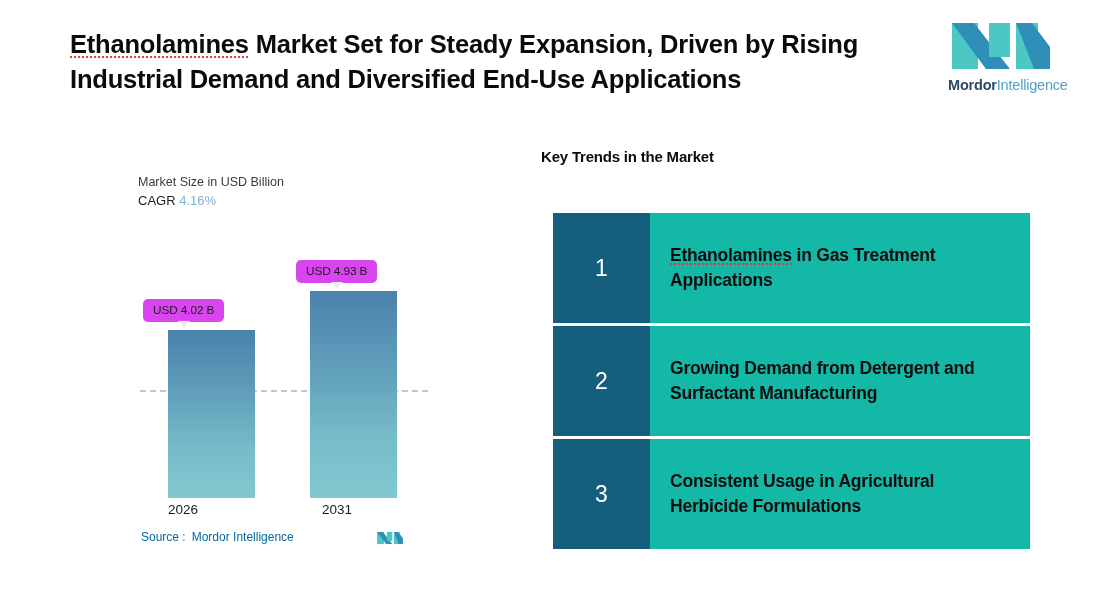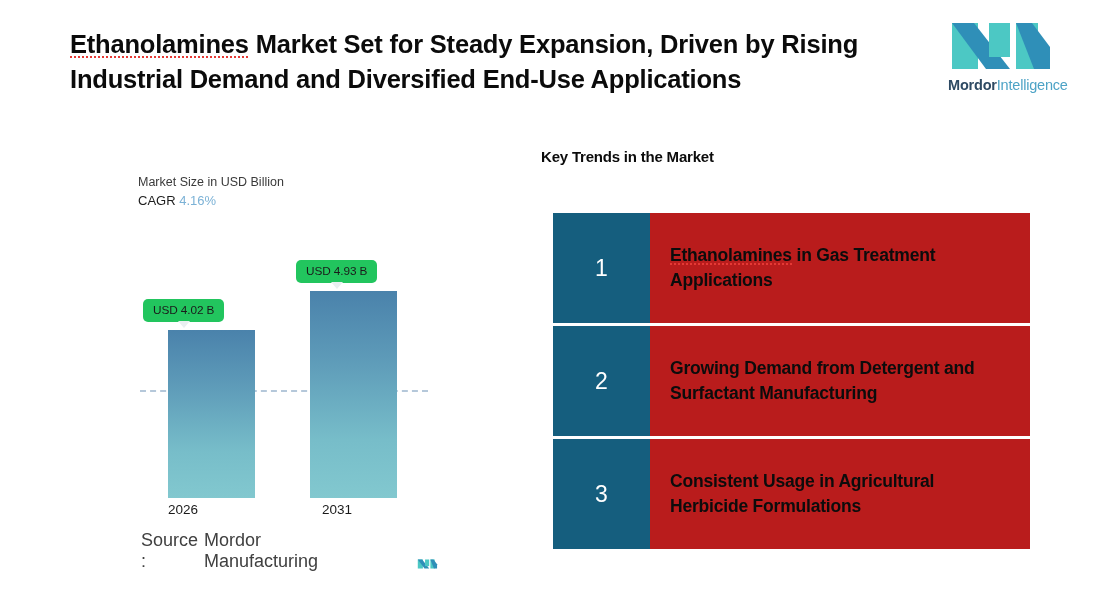--- a/index.html
+++ b/index.html
@@ -85,21 +85,21 @@
   .bar {
     position:absolute;
     bottom:0px;
     background:linear-gradient(180deg,#4a82ab 0%, #5d9ab8 32%, #77bdc9 72%, #82c8cf 100%);
   }
   #bar-2026 { left:30px;  width:87px;  height:168px; }
   #bar-2031 { left:172px; width:87px;  height:207px; }
 
   .bar-tooltip {
     position:absolute;
-    background:#22c55e;
+    background:#d946ef;
     border-radius:5px;
     padding:4px 10px 5px 10px;
     font-size:11.8px;
     color:#1b1b1b;
     white-space:nowrap;
     letter-spacing:-0.1px;
   }
   .bar-tooltip::after {
     content:"";
     position:absolute;
@@ -121,22 +121,22 @@
     font-size:13.5px;
     color:#1a1a1a;
   }
   #axis-2026 { left:30px;  }
   #axis-2031 { left:184px; }
 
   
   #chart-source {
     position:absolute;
     left:3px; top:362px;
-    display:flex; align-items:flex-end;
-    font-size:18px; color:#404040;
+    display:flex; align-items:flex-start;
+    font-size:12px; color:#0369a1;
   }
   #chart-source .src-label { margin-right:6px; }
   #source-logo { margin-left:82px; }
 
   
   #trends-heading {
     position:absolute;
     left:541px; top:148px;
     font-size:15px; font-weight:bold;
     color:#0b0b0b;
@@ -159,21 +159,21 @@
     flex:0 0 97px;
     background:#155e7e;
     color:#ffffff;
     font-size:23px;
     display:flex;
     align-items:center;
     justify-content:center;
   }
   .trend-text {
     flex:1 1 auto;
-    background:#b91c1c;
+    background:#14b8a6;
     display:flex;
     align-items:center;
     padding:0 18px 0 20px;
     font-size:17.5px;
     font-weight:bold;
     line-height:25px;
     color:#0c0c0c;
     letter-spacing:-0.2px;
   }
 </style>
@@ -207,21 +207,21 @@
 
     <div class="bar-tooltip" id="tooltip-2026">USD 4.02 B</div>
     <div class="bar-tooltip" id="tooltip-2031">USD 4.93 B</div>
 
     <div class="axis-label" id="axis-2026">2026</div>
     <div class="axis-label" id="axis-2031">2031</div>
   </div>
 
   <div id="chart-source">
     <span class="src-label">Source :</span>
-    <span>Mordor Manufacturing</span>
+    <span>Mordor Intelligence</span>
     <svg id="source-logo" width="28" height="16" viewBox="0 0 106 58">
       <polygon points="4,6 30,6 30,52 4,52" fill="#4cc8c4"></polygon>
       <polygon points="4,6 26,6 62,52 38,52" fill="#2f8fb8"></polygon>
       <polygon points="41,6 62,6 62,40 41,40" fill="#4cc8c4"></polygon>
       <polygon points="68,6 90,6 90,52 68,52" fill="#4cc8c4"></polygon>
       <polygon points="68,6 84,6 102,30 102,52 86,52" fill="#2f8fb8"></polygon>
     </svg>
   </div>
 </div>
 

